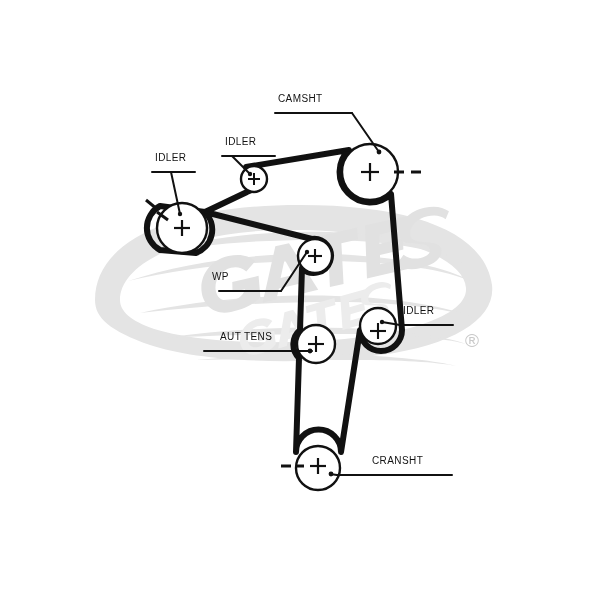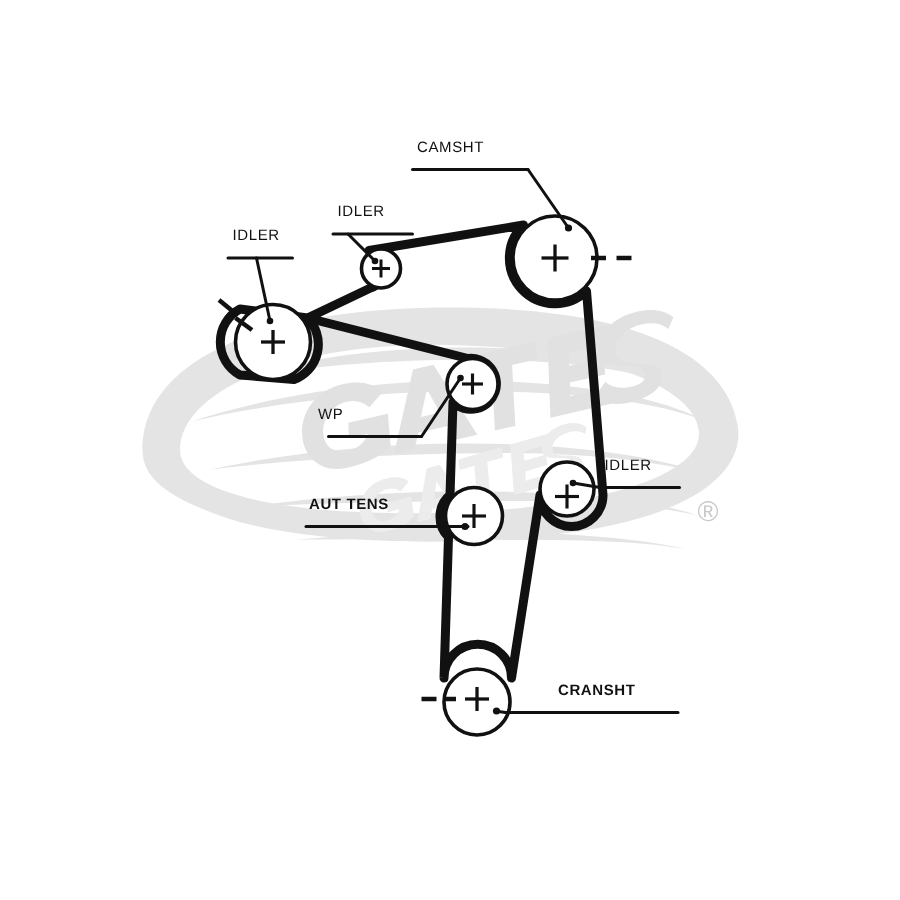--- a/index.html
+++ b/index.html
@@ -223,19 +223,19 @@
   </svg>
 
   <div class="lbl" style="left:278px; top:94px;">CAMSHT</div>
 
   <div class="lbl" style="left:225px; top:137px;">IDLER</div>
 
   <div class="lbl" style="left:155px; top:153px;">IDLER</div>
 
   <div class="lbl" style="left:212px; top:272px;">WP</div>
 
-  <div class="lbl" style="left:206px; top:332px;font-weight:bold;">AUT TENS</div>
+  <div class="lbl" style="left:220px; top:332px;">AUT TENS</div>
 
   <div class="lbl" style="left:403px; top:306px;">IDLER</div>
 
-  <div class="lbl" style="left:372px; top:456px;font-weight:bold;">CRANSHT</div>
+  <div class="lbl" style="left:372px; top:456px;">CRANSHT</div>
 
 </div>
 
 </body></html>

